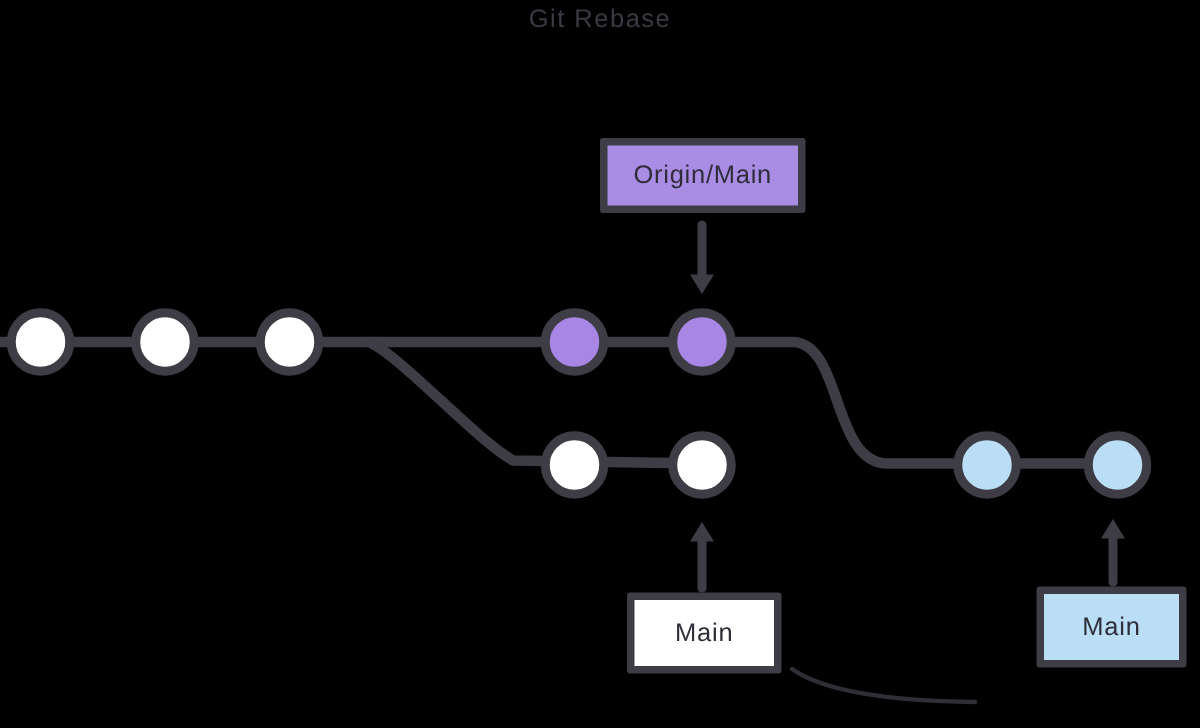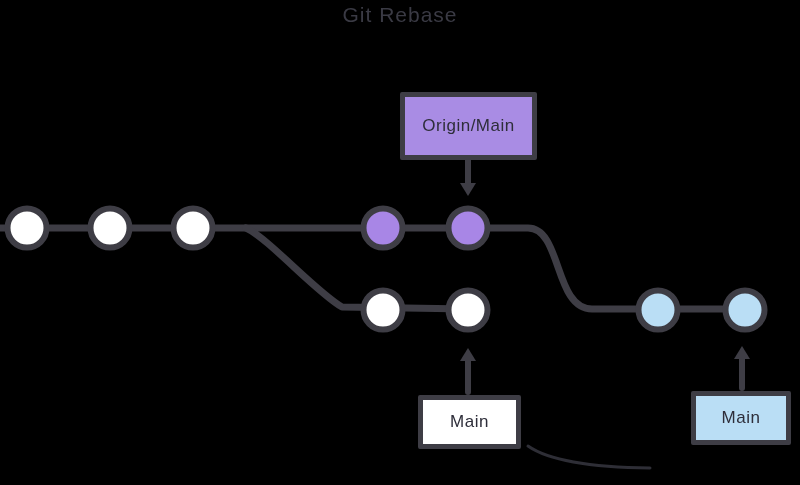--- a/index.html
+++ b/index.html
@@ -11,39 +11,39 @@
     overflow: hidden;
     font-family: "Liberation Sans", sans-serif;
   }
   #stage { position: absolute; inset: 0; }
   svg#diagram-svg { position: absolute; left: 0; top: 0; }
 
   .page-title {
     position: absolute;
     top: 3px; left: 0; width: 100%;
     text-align: center;
-    font-size: 21px;
+    font-size: 17px;
     letter-spacing: 1px;
     font-weight: 500;
     color: var(--title-color, #3a3a44);
   }
 
   .branch-box {
     position: absolute;
     display: flex;
     align-items: center;
     justify-content: center;
     border: 5px solid var(--line, #3e3d45);
     border-radius: 2px;
     font-size: 17px;
     letter-spacing: 0.5px;
     color: var(--box-text, #2e2e3a);
   }
   .box-origin-main {
-    left: 400px; top: 92px; width: 137px; height: 68px;
+    left: 400px; top: 92px; width: 137px; height: 50px;
     background: var(--origin-box-fill, #a98ce4);
   }
   .box-main-local {
     left: 418px; top: 395px; width: 103px; height: 54px;
     background: var(--white-box-fill, #ffffff);
   }
   .box-main-rebased {
     left: 691px; top: 391px; width: 100px; height: 54px;
     background: var(--blue-box-fill, #badef5);
   }

